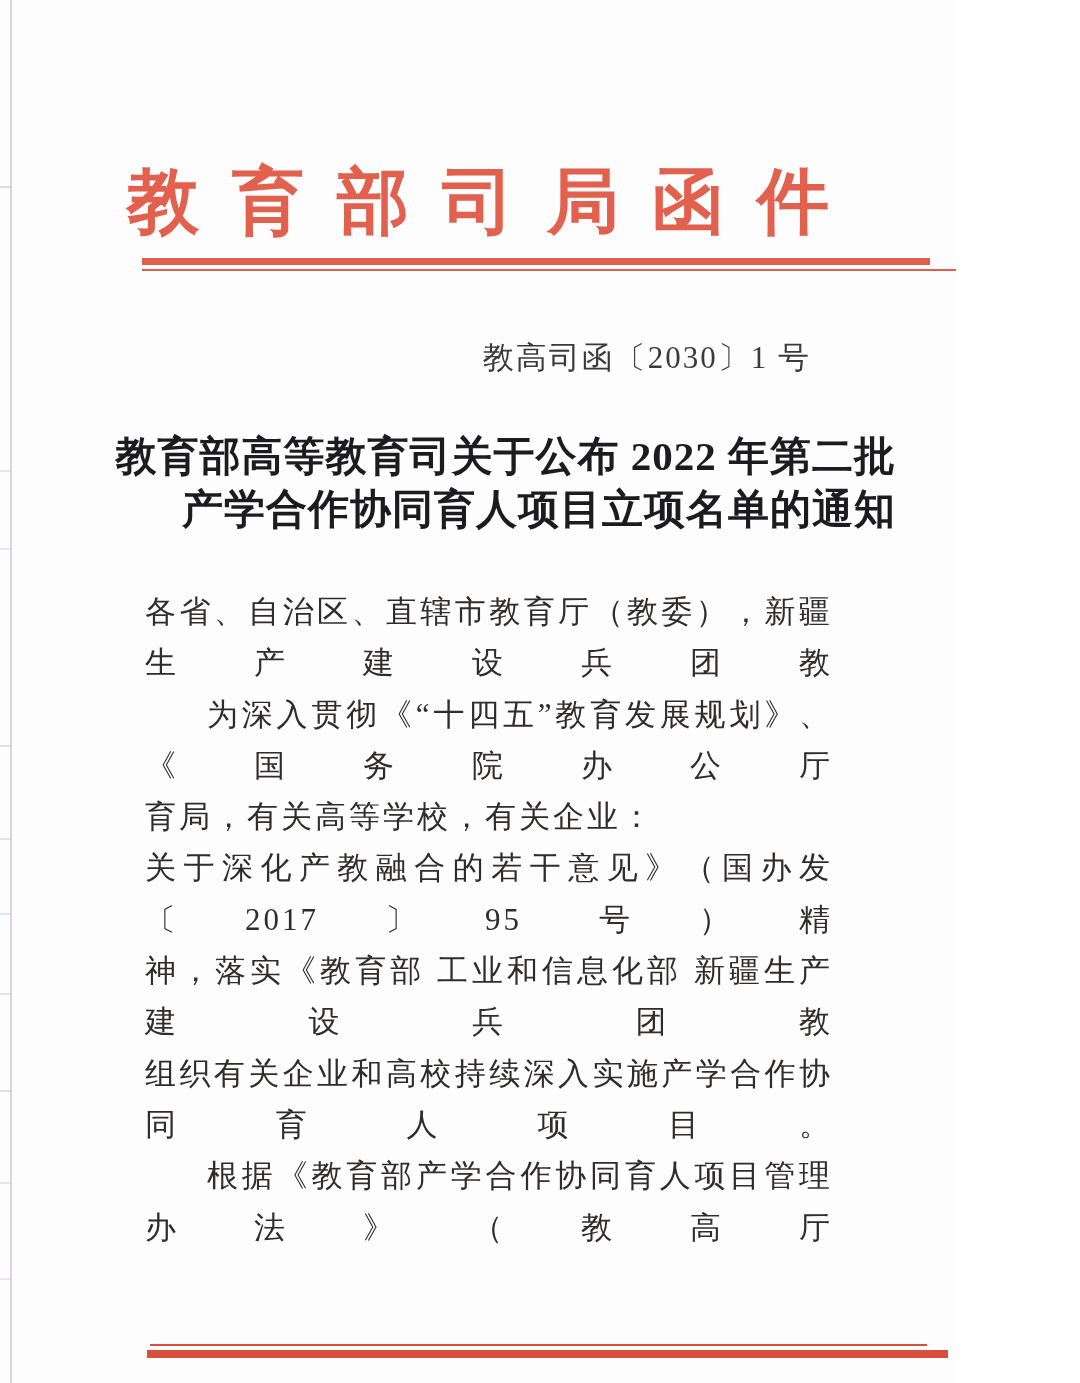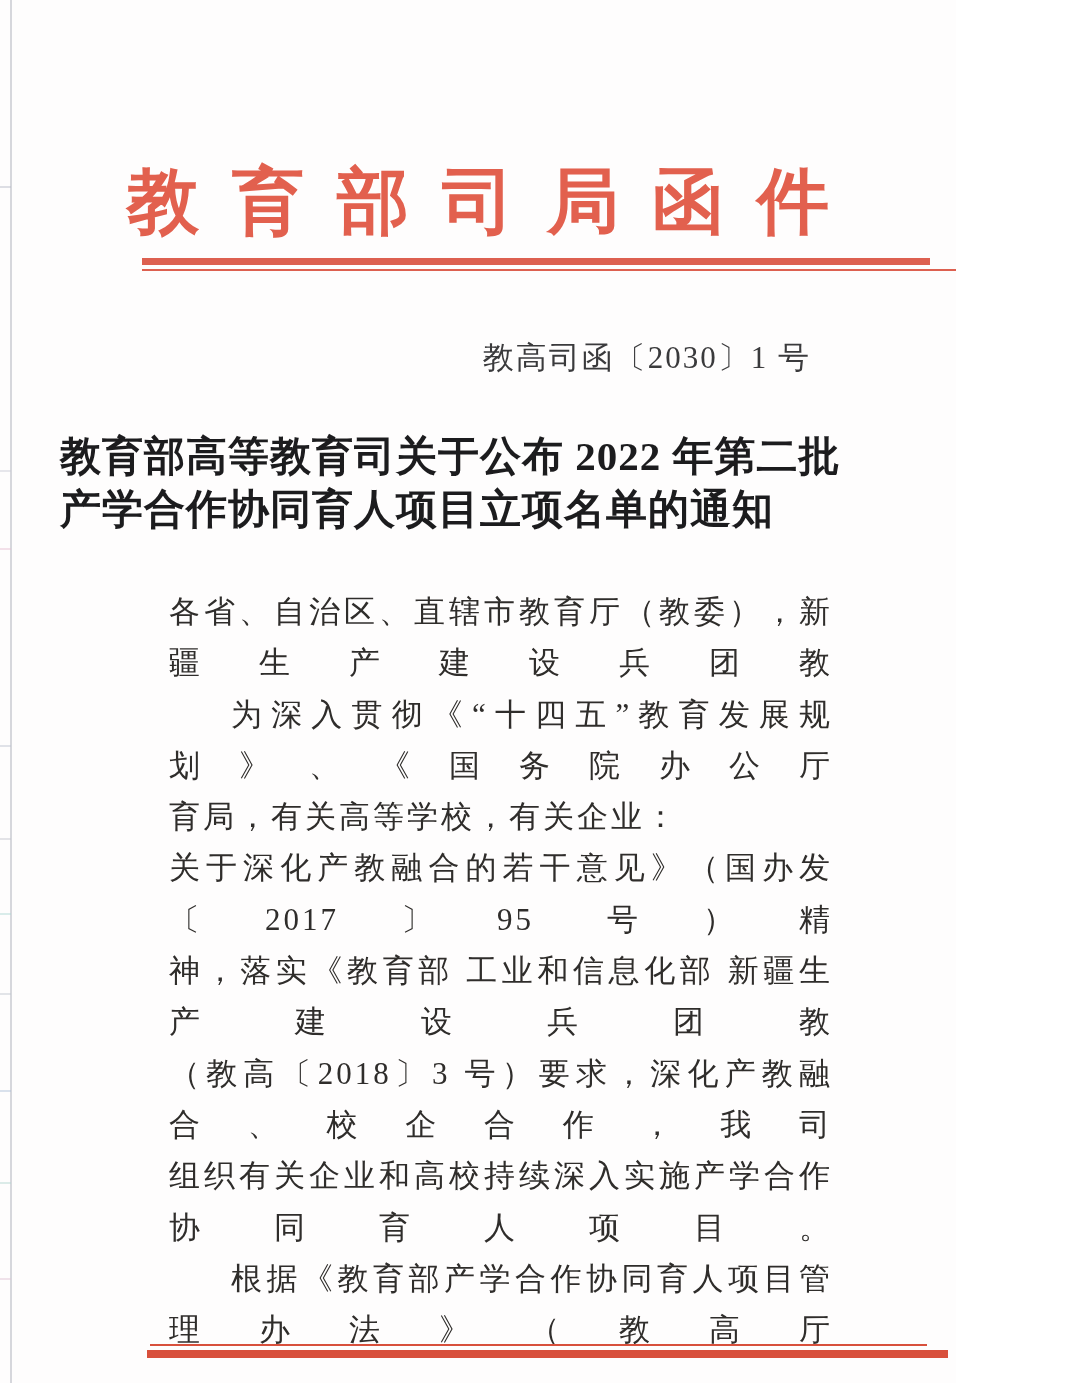--- a/index.html
+++ b/index.html
@@ -52,36 +52,36 @@
     top: 337px; left: 0; right: 145px;
     text-align: right;
     font-size: 31px;
     letter-spacing: 2px;
     color: #3a3a3c;
   }
   .doc-title {
     position: absolute;
     top: 430px; left: 60px; right: 60px;
     margin: 0;
-    text-align: left;
+    text-align: right;
     font-size: 41px;
     line-height: 53px;
     font-weight: 700;
     letter-spacing: 1px;
     color: #1c1c1e;
   }
   .body-text {
     position: absolute;
     top: 586px; left: 145px; right: 123px;
     font-size: 31px;
     line-height: 51.3px;
     letter-spacing: 3px;
     color: #2f2d2b;
   }
-  .bline { white-space: nowrap; margin-left: 24px; }
+  .bline { white-space: nowrap; }
   .bline.fill {
     white-space: normal;
     text-align: justify;
     text-align-last: justify;
   }
   .bline.indent { text-indent: 62px; }
 </style>
 </head>
 <body>
 
@@ -110,21 +110,20 @@
     <div>教育部高等教育司关于公布 2022 年第二批</div>
     <div>产学合作协同育人项目立项名单的通知</div>
   </h1>
 
   <div class="body-text" id="body-lines">
       <div class="bline fill">各省、自治区、直辖市教育厅（教委），新疆生产建设兵团教</div>
       <div class="bline indent fill">为深入贯彻《“十四五”教育发展规划》、《国务院办公厅</div>
       <div class="bline">育局，有关高等学校，有关企业：</div>
       <div class="bline fill">关于深化产教融合的若干意见》（国办发〔2017〕95 号）精</div>
       <div class="bline fill">神，落实《教育部 工业和信息化部 新疆生产建设兵团教</div>
-      <div class="bline fill">（教高〔2018〕3 号）要求，深化产教融合、校企合作，我司</div>
       <div class="bline fill">组织有关企业和高校持续深入实施产学合作协同育人项目。</div>
       <div class="bline indent fill">根据《教育部产学合作协同育人项目管理办法》（教高厅</div>
     </div>
 
   <div class="rule rule-bot-thin"></div>
   <div class="rule rule-bot-thick"></div>
 
 </div>
 
 </body></html>

